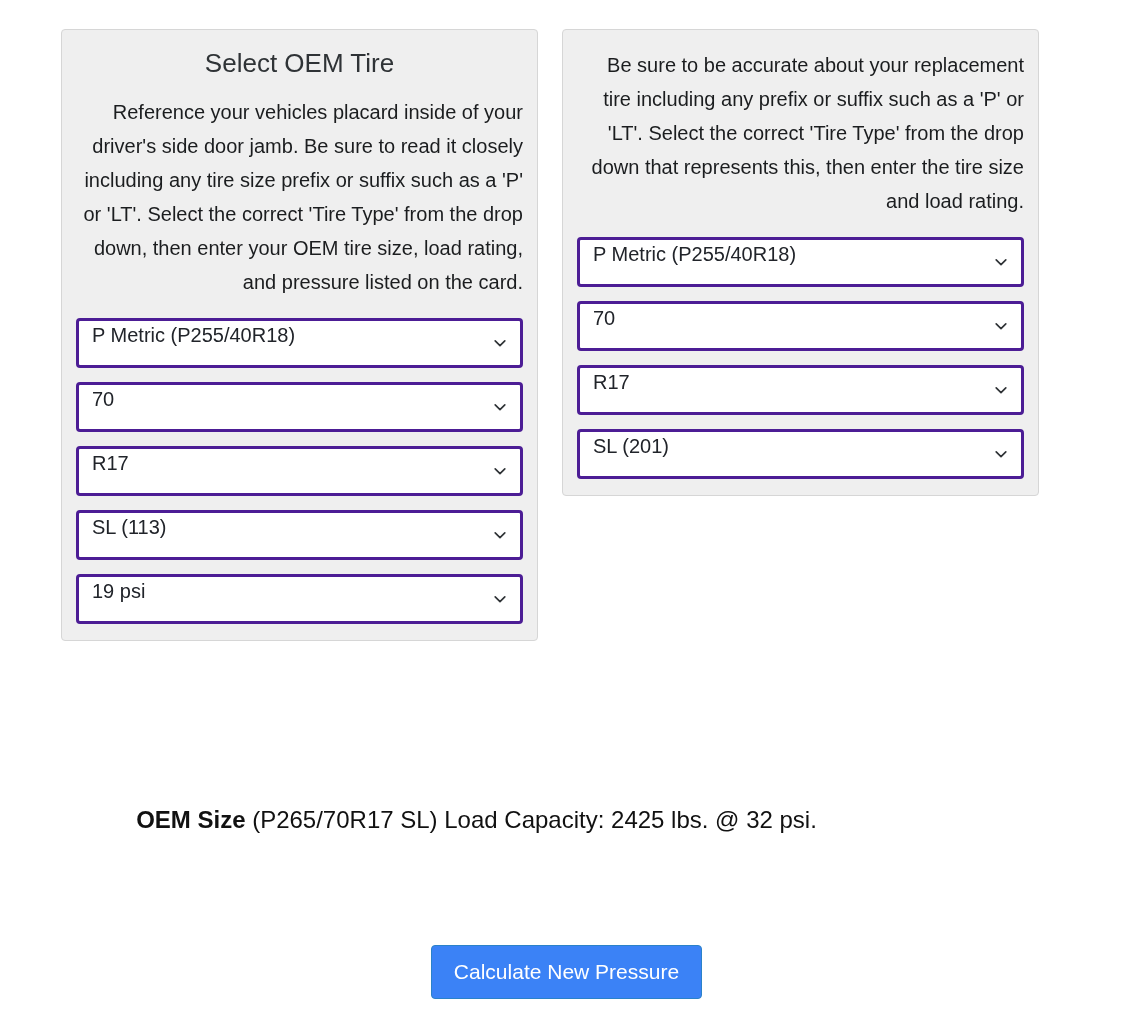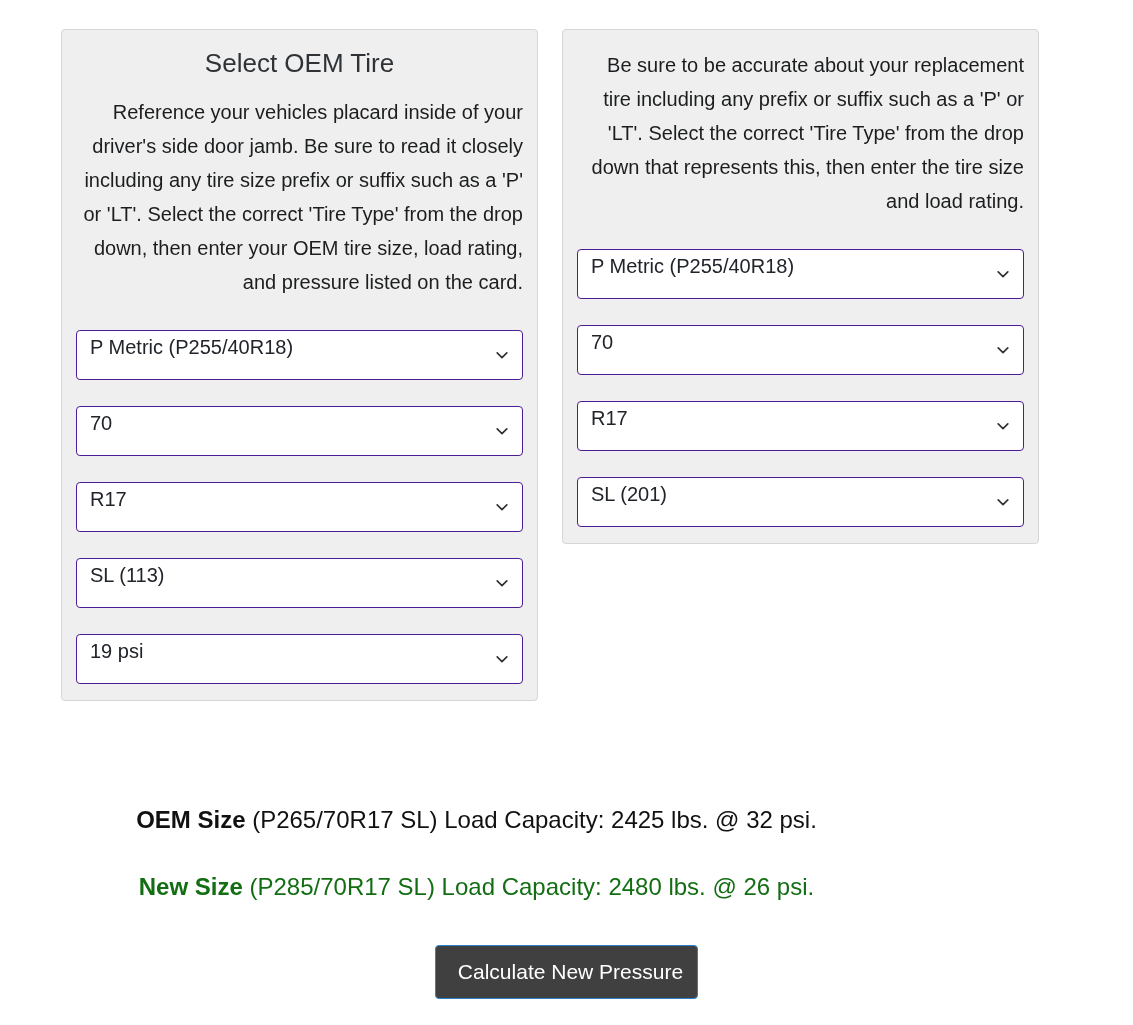--- a/index.html
+++ b/index.html
@@ -63,31 +63,30 @@
     display: flex;
     flex-direction: column;
     gap: 14px;
   }
 
   .select {
     position: relative;
     box-sizing: border-box;
     height: 50px;
     background: #ffffff;
-    border: 1px solid #4c1d95;
+    border: 3px solid #4c1d95;
     border-radius: 4px;
     display: flex;
     align-items: center;
     padding: 0 40px 16px 13px;
     font-size: 20px;
     color: #21242a;
     cursor: pointer;
     white-space: nowrap;
     overflow: hidden;
-    margin-top: 12px;
   }
 
   .select .value {
     line-height: 1;
   }
 
   .chev {
     position: absolute;
     right: 13px;
     top: 50%;
@@ -121,28 +120,28 @@
   
   .btn-wrap {
     position: absolute;
     top: 945px;
     left: 0;
     width: 1133px;
     text-align: center;
   }
   .btn-primary {
     display: inline-block;
-    background: #404040;
+    background: #3b82f6;
     border: 1px solid #2b82c9;
     border-radius: 4px;
     color: #ffffff;
     font-size: 21px;
     font-family: "Liberation Sans", sans-serif;
     line-height: 1;
-    padding: 15px 14px 16px 22px;
+    padding: 15px 22px 16px 22px;
     cursor: pointer;
   }
 </style>
 </head>
 <body>
 
 <div class="app">
 
   <div class="panels">
 
@@ -245,22 +244,19 @@
 
       </div>
     </div>
 
   </div>
 
   <div class="results">
     <div class="result-line">
       <span class="lbl">OEM Size</span><span> (P265/70R17 SL) Load Capacity: 2425 lbs. @ 32 psi.</span>
     </div>
-    <div class="result-line green">
-      <span class="lbl">New Size</span><span> (P285/70R17 SL) Load Capacity: 2480 lbs. @ 26 psi.</span>
-    </div>
   </div>
 
   <div class="btn-wrap">
     <button class="btn-primary">Calculate New Pressure</button>
   </div>
 
 </div>
 
 </body></html>

